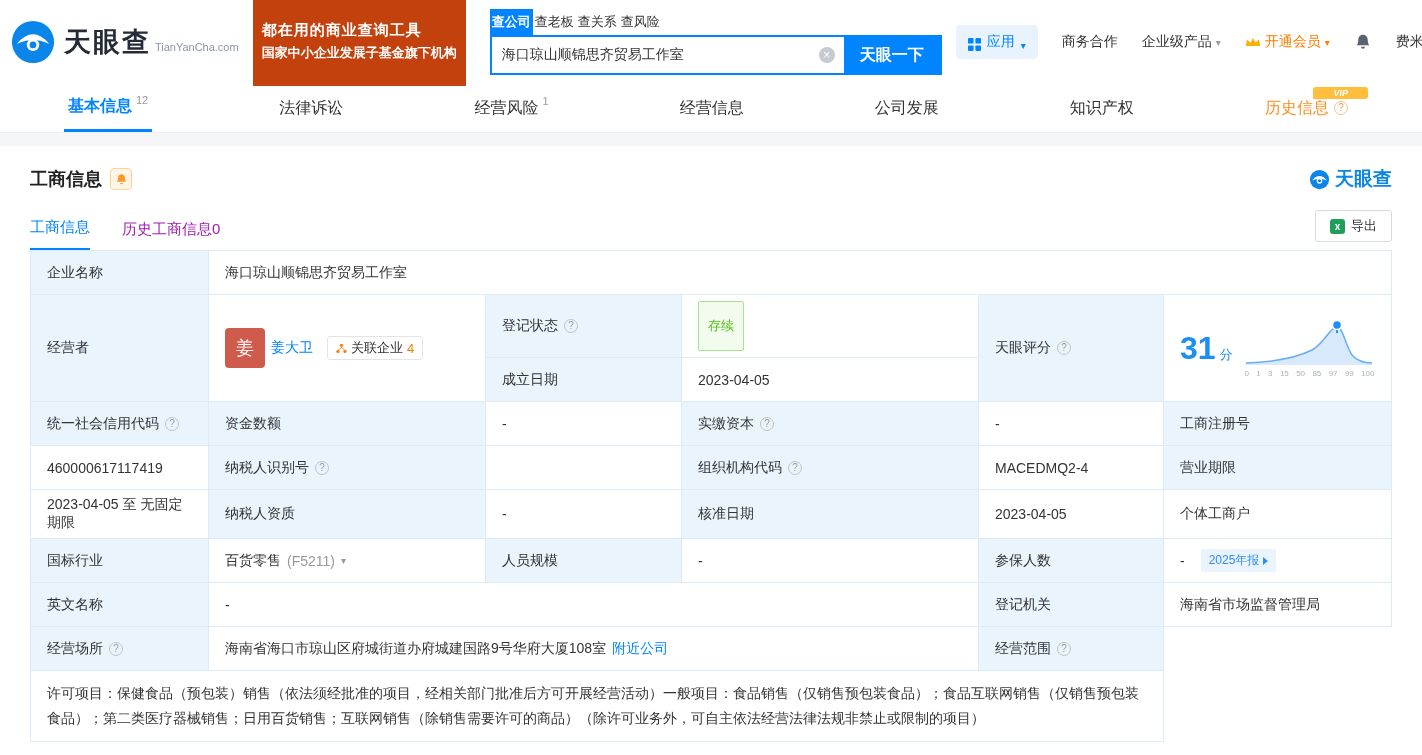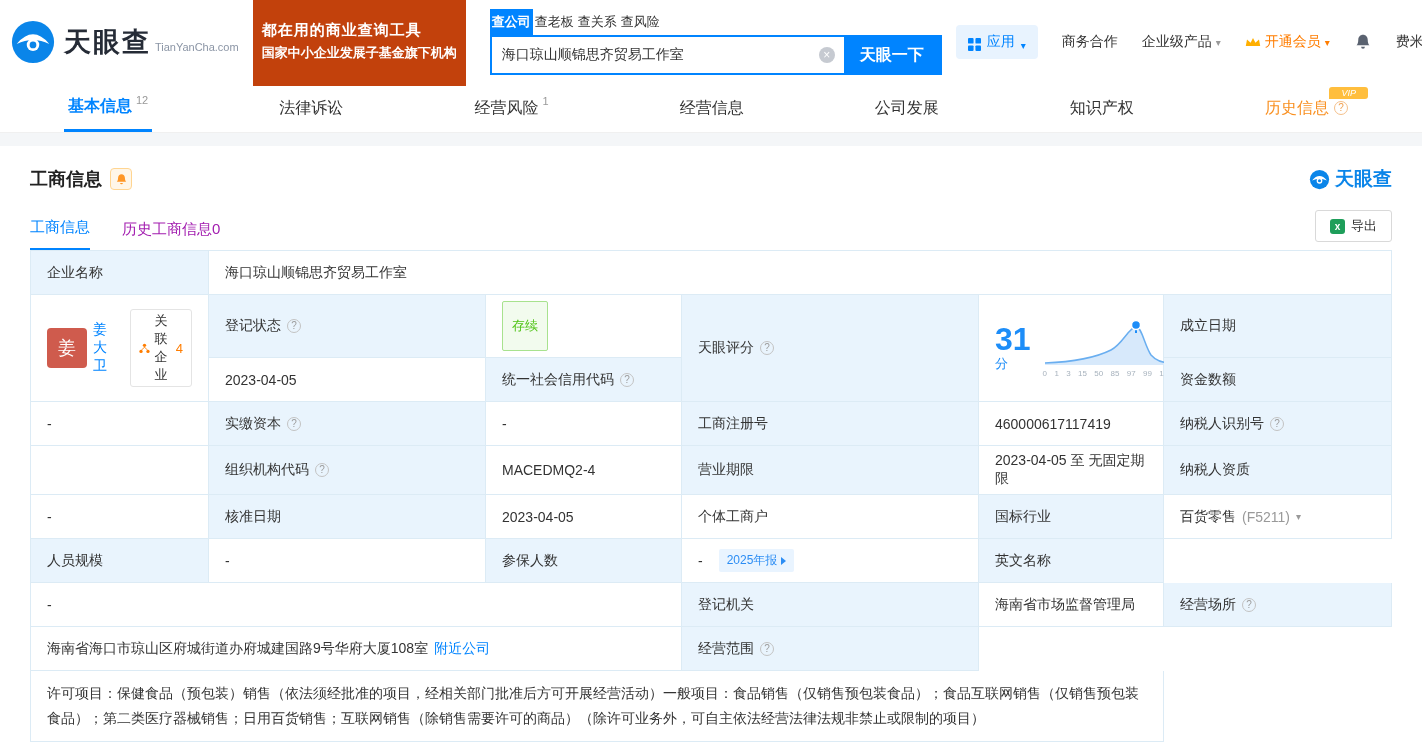--- a/index.html
+++ b/index.html
@@ -35,21 +35,21 @@
   .caret { font-size: 10px; color: #999; }
   .apps-pill .caret { color: #0084ff; }
   .vip-link .caret { color: #ff7d00; }
 
   
   .main-tabs { display: flex; justify-content: space-between; align-items: stretch; height: 49px; padding: 0 70px 0 64px; border-bottom: 1px solid #f0f0f0; }
   .main-tab { position: relative; display: flex; align-items: center; font-size: 16px; color: #333; cursor: pointer; padding: 0 4px; }
   .main-tab.active { color: #0084ff; font-weight: bold; border-bottom: 3px solid #0084ff; }
   .tab-badge { font-size: 11px; color: #999; margin-left: 4px; transform: translateY(-7px); font-weight: normal; }
   .main-tab.history { color: #f98f1f; }
-  .vip-tag { position: absolute; top: 3px; right: -16px; background: #ffbe3d; color: #fff; font-size: 9px; font-style: italic; font-weight: normal; padding: 1px 12px; border-radius: 3px 3px 3px 0; }
+  .vip-tag { position: absolute; top: 3px; right: -16px; background: #ffbe3d; color: #fff; font-size: 9px; font-style: italic; font-weight: bold; padding: 1px 20px; border-radius: 3px 3px 3px 0; }
   .help { width: 14px; height: 14px; border: 1px solid #c3c3c3; border-radius: 50%; color: #9c9c9c; font-size: 10px; display: inline-flex; align-items: center; justify-content: center; flex: none; cursor: pointer; line-height: 1; }
   .main-tab.history .help { margin-left: 5px; border-color: #f5c08a; color: #f0a050; }
 
   .gray-band { height: 13px; background: #f4f6f8; }
 
   
   .content { padding: 20px 30px 10px 30px; }
   .section-head { display: flex; align-items: center; }
   .section-title { font-size: 18px; font-weight: bold; color: #222; }
   .bell-chip { width: 22px; height: 22px; background: #fff6e8; border: 1px solid #ffd591; border-radius: 4px; margin-left: 8px; display: flex; align-items: center; justify-content: center; cursor: pointer; }
@@ -221,20 +221,21 @@
       <span class="xls-icon">x</span>
       <span>导出</span>
     </button>
   </div>
 
   <div class="info-table">
 
     <div class="cell lbl">企业名称</div>
     <div class="cell c5">海口琼山顺锦思齐贸易工作室</div>
 
+    <div class="cell lbl r2">经营者</div>
     <div class="cell r2">
       <span class="avatar">姜</span>
       <a class="link">姜大卫</a>
       <span class="rel-pill">
         <span>
           <svg width="11" height="11" viewBox="0 0 12 12" fill="#ff7d00">
             <circle cx="6" cy="2.5" r="1.8"></circle>
               <circle cx="2.2" cy="9.2" r="1.8"></circle>
               <circle cx="9.8" cy="9.2" r="1.8"></circle>
             <path d="M6 4.5 L3 7.5 M6 4.5 L9 7.5" stroke="#ff7d00" stroke-width="1" fill="none"></path>

